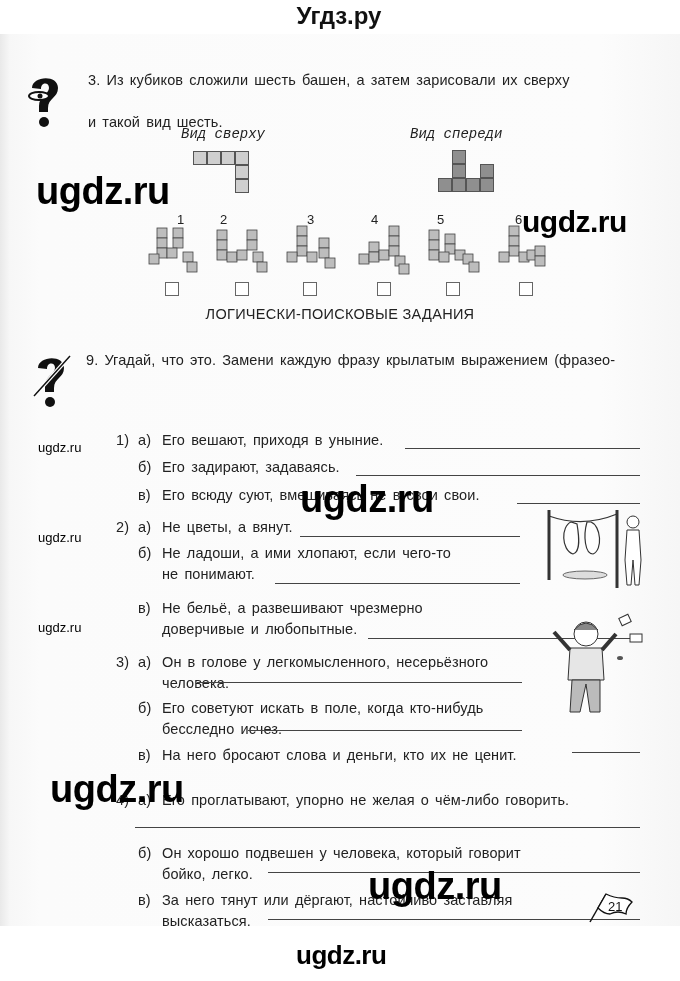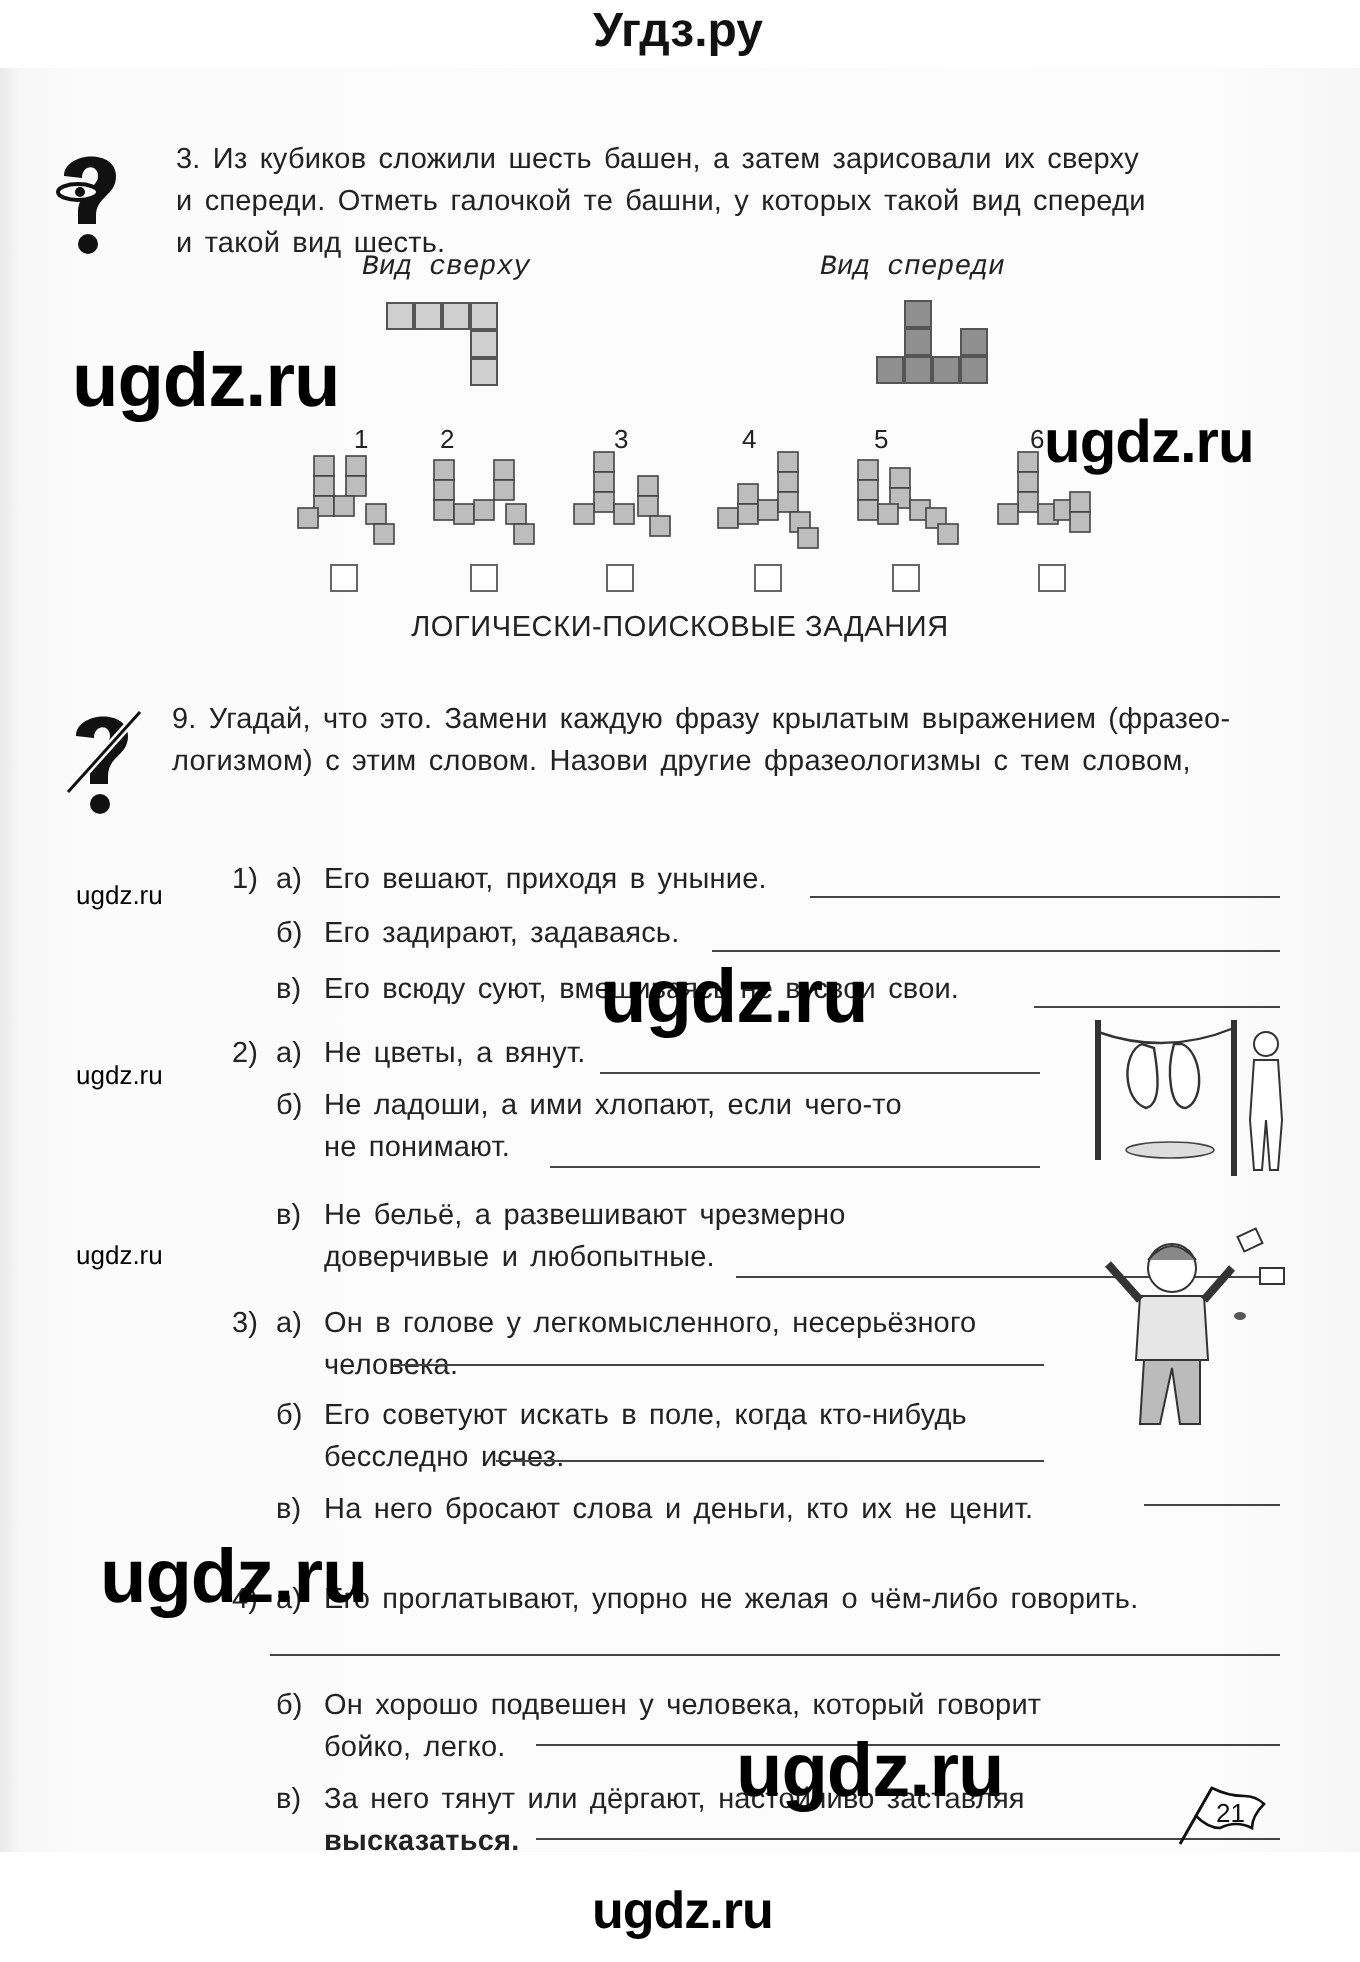--- a/index.html
+++ b/index.html
@@ -49,21 +49,20 @@
 <div class="page">
 
   <svg class="qicon" style="left:24px; top:38px;" viewBox="0 0 40 60">
     <path d="M8 16 C8 4, 34 2, 34 16 C34 26, 24 26, 24 36 L24 40 L15 40 L15 34 C15 24, 25 22, 25 16 C25 10, 17 10, 17 17 Z" fill="#111"></path>
     <circle cx="20" cy="50" r="5" fill="#111"></circle>
     <ellipse cx="15" cy="24" rx="10" ry="4" fill="#fff" stroke="#111" stroke-width="2"></ellipse>
     <circle cx="16" cy="24" r="2.5" fill="#111"></circle>
   </svg>
 
   <div class="abs txt" style="left:88px; top:36px;">3. Из кубиков сложили шесть башен, а затем зарисовали их сверху</div>
-  <div class="abs txt" style="left:88px; top:57px;">и спереди. Отметь галочкой те башни, у которых такой вид спереди</div>
   <div class="abs txt" style="left:88px; top:78px;">и такой вид шесть.</div>
 
   <div class="label-italic" style="left:181px; top:92px;">Вид сверху</div>
   <div class="label-italic" style="left:410px; top:92px;">Вид спереди</div>
 
   <div>
     <div class="grid-cell top-cell" style="left:193px; top:117px;"></div>
     <div class="grid-cell top-cell" style="left:207px; top:117px;"></div>
     <div class="grid-cell top-cell" style="left:221px; top:117px;"></div>
     <div class="grid-cell top-cell" style="left:235px; top:117px;"></div>
@@ -190,21 +189,20 @@
   <div class="section-title" style="top:272px;">ЛОГИЧЕСКИ-ПОИСКОВЫЕ ЗАДАНИЯ</div>
 
   <svg class="qicon" style="left:32px; top:318px;" viewBox="0 0 40 60">
     <path d="M6 16 C6 4, 32 2, 32 16 C32 26, 22 26, 22 36 L22 40 L13 40 L13 34 C13 24, 23 22, 23 16 C23 10, 15 10, 15 17 Z" fill="#111"></path>
     <circle cx="18" cy="50" r="5" fill="#111"></circle>
     <line x1="2" y1="44" x2="38" y2="4" stroke="#fff" stroke-width="4"></line>
     <line x1="2" y1="44" x2="38" y2="4" stroke="#111" stroke-width="1.5"></line>
   </svg>
 
   <div class="abs txt" style="left:86px; top:316px;">9. Угадай, что это. Замени каждую фразу крылатым выражением (фразео-</div>
-  <div class="abs txt" style="left:86px; top:337px;">логизмом) с этим словом. Назови другие фразеологизмы с тем словом,</div>
 
   <div>
     <span class="abs txt" style="left:116px; top:396px;">1)</span>
     <span class="abs txt" style="left:138px; top:396px;">а)</span>
     <span class="abs txt" style="left:162px; top:396px;">Его вешают, приходя в уныние.</span>
     <div class="ans-line" style="left:405px; top:414px; width:235px;"></div>
 
     <span class="abs txt" style="left:138px; top:423px;">б)</span>
     <span class="abs txt" style="left:162px; top:423px;">Его задирают, задаваясь.</span>
     <div class="ans-line" style="left:356px; top:441px; width:284px;"></div>
@@ -277,21 +275,21 @@
     <span class="abs txt" style="left:162px; top:756px;">Его проглатывают, упорно не желая о чём-либо говорить.</span>
     <div class="ans-line" style="left:135px; top:793px; width:505px;"></div>
 
     <span class="abs txt" style="left:138px; top:809px;">б)</span>
     <span class="abs txt" style="left:162px; top:809px;">Он хорошо подвешен у человека, который говорит</span>
     <span class="abs txt" style="left:162px; top:830px;">бойко, легко.</span>
     <div class="ans-line" style="left:268px; top:838px; width:372px;"></div>
 
     <span class="abs txt" style="left:138px; top:856px;">в)</span>
     <span class="abs txt" style="left:162px; top:856px;">За него тянут или дёргают, настойчиво заставляя</span>
-    <span class="abs txt" style="left:162px; top:877px;font-weight:bold;">высказаться.</span>
+    <span class="abs txt" style="left:162px; top:877px;">высказаться.</span>
     <div class="ans-line" style="left:268px; top:885px; width:372px;"></div>
   </div>
 
   <svg class="pg-flag" style="left:588px; top:856px; width:50px; height:34px;" viewBox="0 0 50 34">
     <line x1="2" y1="32" x2="18" y2="4" stroke="#111" stroke-width="1.5"></line>
     <path d="M18 4 Q26 8 34 8 Q40 8 44 12 Q38 18 38 24 Q30 20 22 24 Q16 24 10 18 Z" fill="#fff" stroke="#111" stroke-width="1.3"></path>
   </svg>
   <span class="pg-num" style="left:608px; top:865px;">21</span>
 </div>
 

